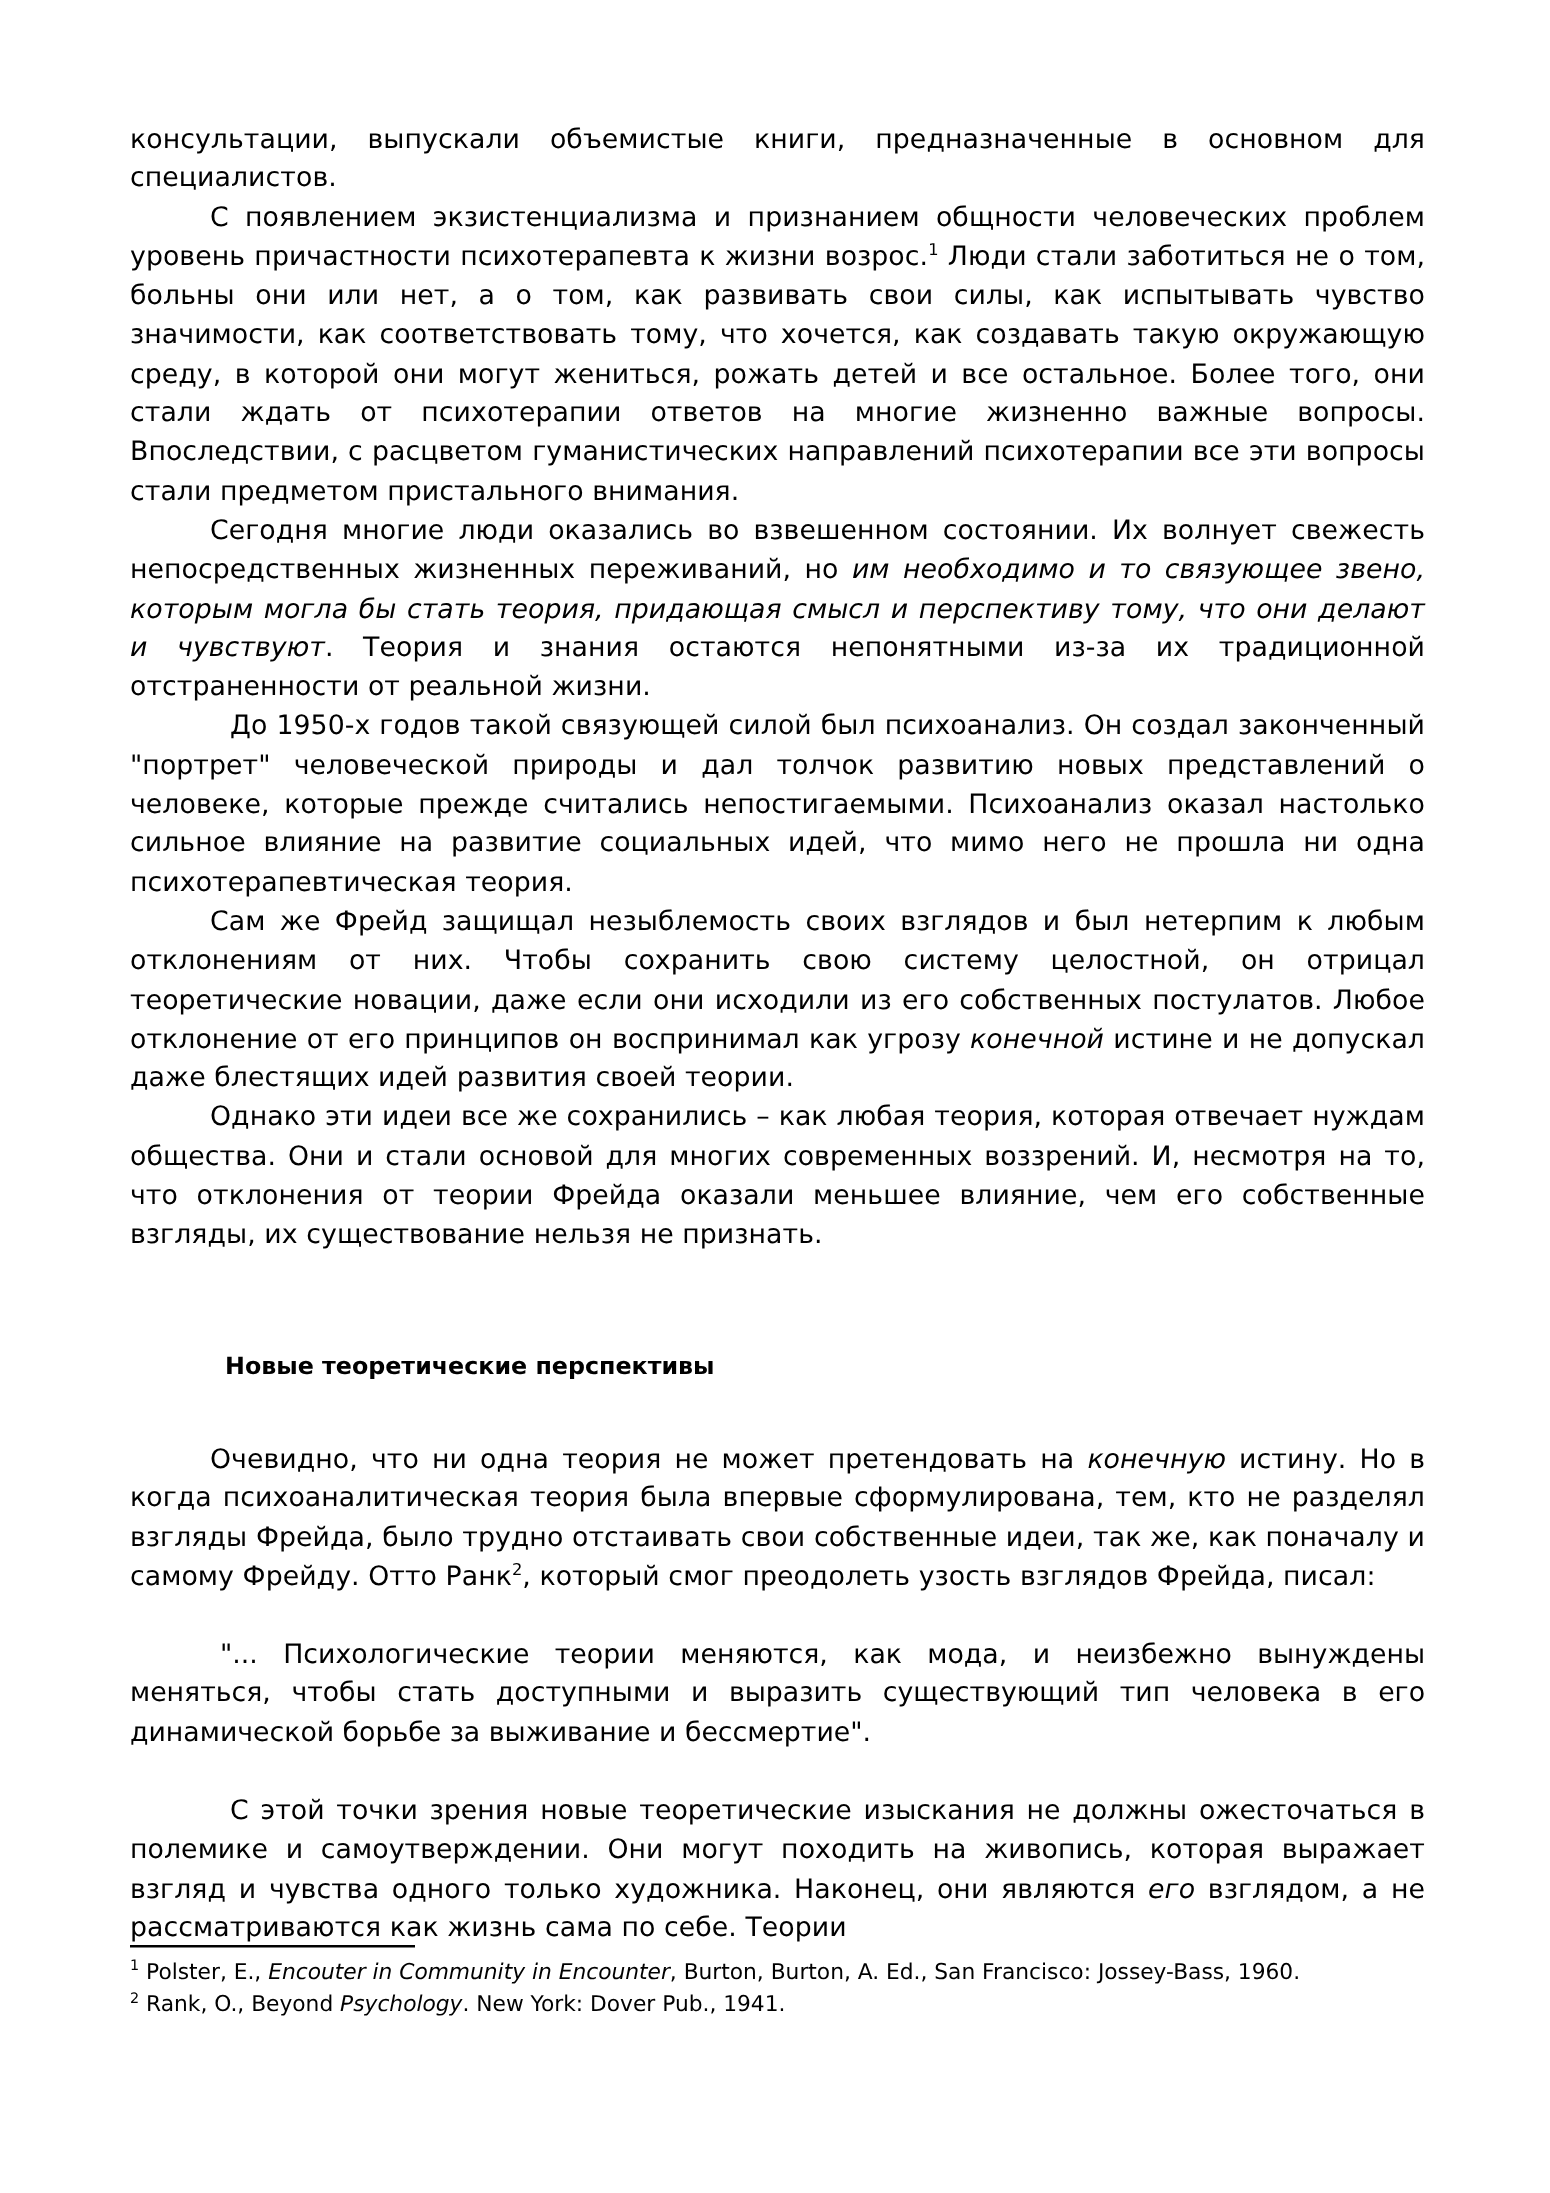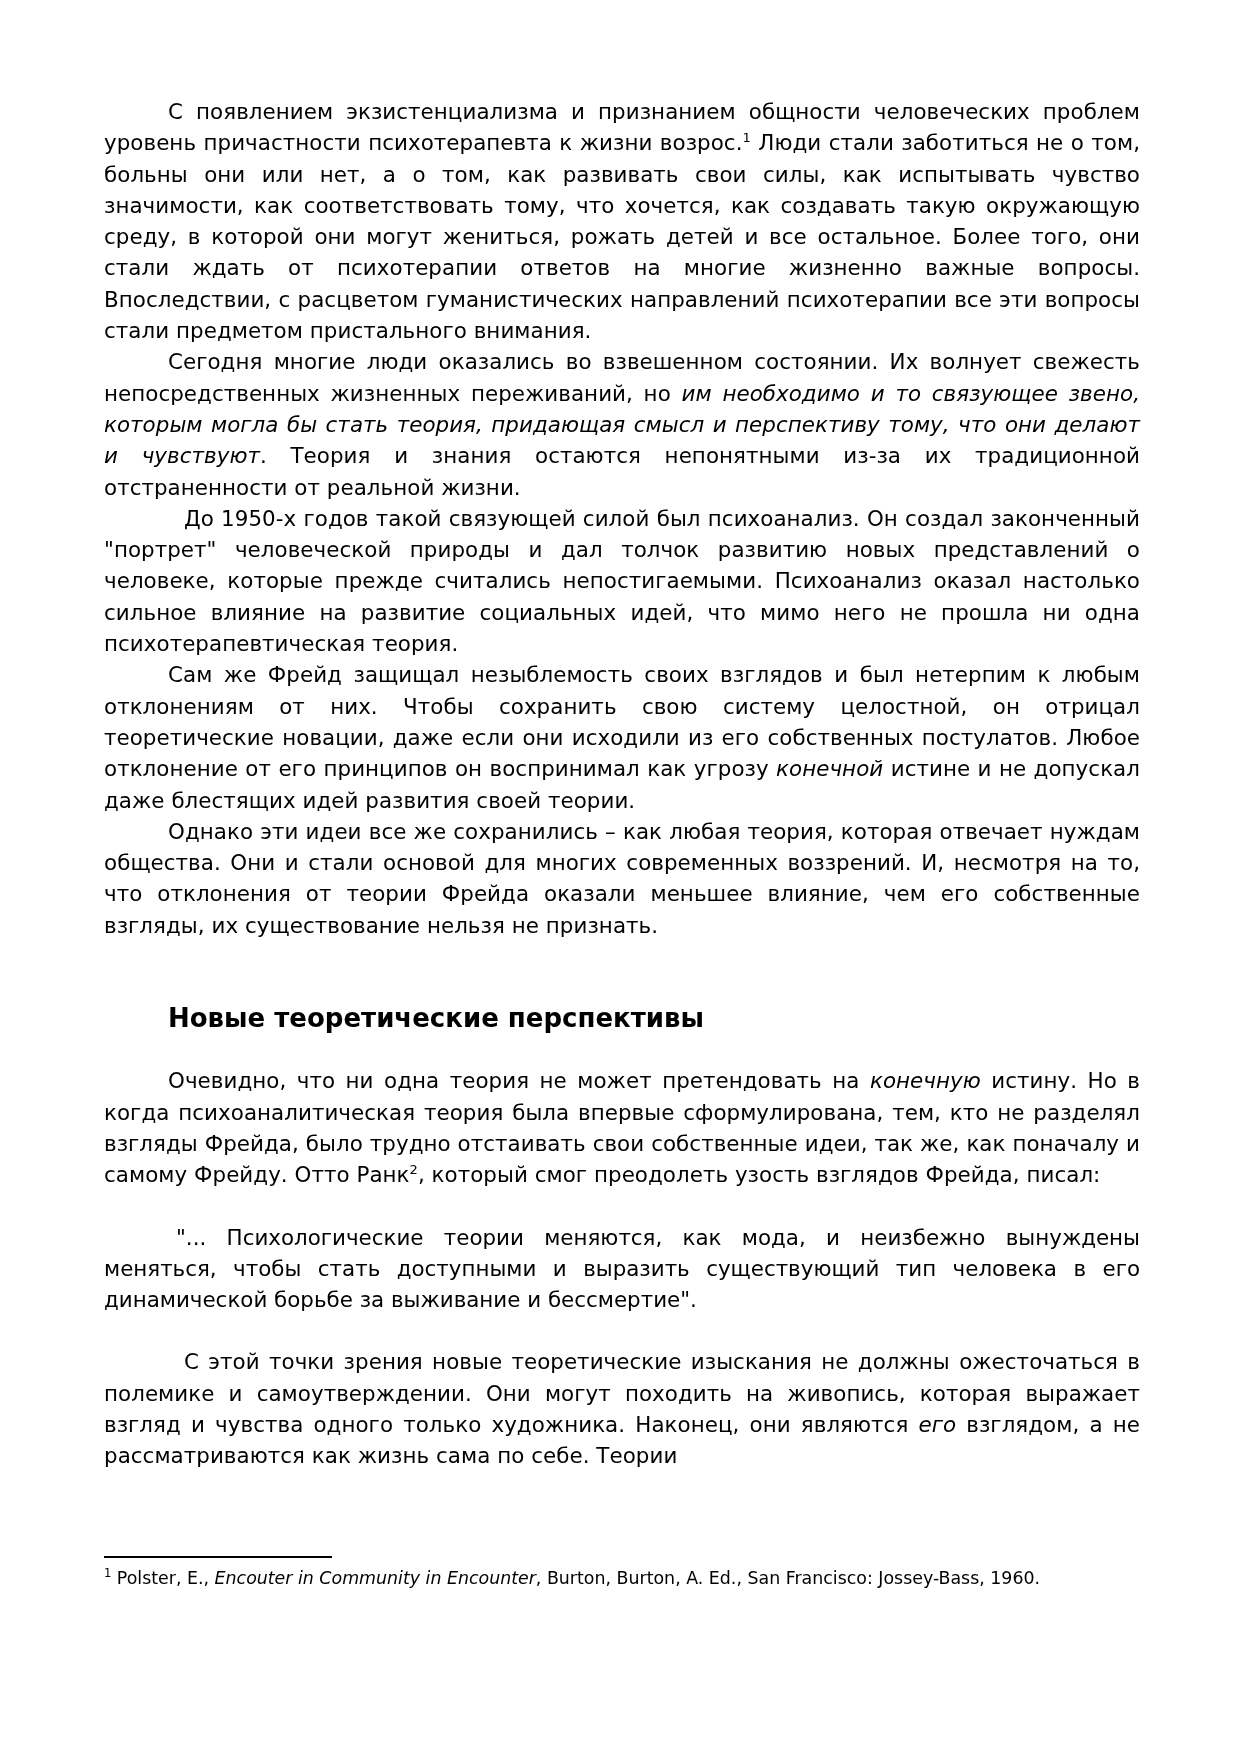--- a/index.html
+++ b/index.html
@@ -40,22 +40,22 @@
   .ind-1 { text-indent: 64px; }
   .ind-3 { text-indent: 80px; }
   .no-ind { text-indent: 0; }
   i, .ital { font-style: italic; }
   .sup {
     font-size: 13px;
     vertical-align: super;
     line-height: 0;
   }
   h2.heading {
-    margin: 0;
-    font-size: 26px;
+    margin: 12px;
+    font-size: 19px;
     line-height: 31.3px;
     font-weight: bold;
     text-indent: 64px;
     text-align: left;
   }
   .spacer-lg { height: 62px; }
   .spacer-md { height: 31px; }
   .quote {
     margin: 0;
     font-size: 21.4px;
@@ -86,20 +86,21 @@
     font-size: 11.5px;
   }
 </style>
 </head>
 <body>
 
 <div class="page">
 
   <div class="content">
 
+    <p class="para no-ind"><span>консультации, выпускали объемистые книги, предназначенные в основном для специалистов.</span></p>
 
     <p class="para ind-1"><span>С появлением экзистенциализма и признанием общности человеческих проблем уровень причастности психотерапевта к жизни возрос.</span><span class="sup">1</span><span> Люди стали заботиться не о том, больны они или нет, а о том, как развивать свои силы, как испытывать чувство значимости, как соответствовать тому, что хочется, как создавать такую окружающую среду, в которой они могут жениться, рожать детей и все остальное. Более того, они стали ждать от психотерапии ответов на многие жизненно важные вопросы. Впоследствии, с расцветом гуманистических направлений психотерапии все эти вопросы стали предметом пристального внимания.</span></p>
 
     <p class="para ind-1"><span>Сегодня многие люди оказались во взвешенном состоянии. Их волнует свежесть непосредственных жизненных переживаний, но </span><i>им необходимо и то связующее звено, которым могла бы стать теория, придающая смысл и перспективу тому, что они делают и чувствуют</i><span>. Теория и знания остаются непонятными из-за их традиционной отстраненности от реальной жизни.</span></p>
 
     <p class="para ind-3"><span>До 1950-х годов такой связующей силой был психоанализ. Он создал законченный "портрет" человеческой природы и дал толчок развитию новых представлений о человеке, которые прежде считались непостигаемыми. Психоанализ оказал настолько сильное влияние на развитие социальных идей, что мимо него не прошла ни одна психотерапевтическая теория.</span></p>
 
     <p class="para ind-1"><span>Сам же Фрейд защищал незыблемость своих взглядов и был нетерпим к любым отклонениям от них. Чтобы сохранить свою систему целостной, он отрицал теоретические новации, даже если они исходили из его собственных постулатов. Любое отклонение от его принципов он воспринимал как угрозу </span><i>конечной</i><span> истине и не допускал даже блестящих идей развития своей теории.</span></p>
 
     <p class="para ind-1"><span>Однако эти идеи все же сохранились – как любая теория, которая отвечает нуждам общества. Они и стали основой для многих современных воззрений. И, несмотря на то, что отклонения от теории Фрейда оказали меньшее влияние, чем его собственные взгляды, их существование нельзя не признать.</span></p>
@@ -118,15 +119,16 @@
 
     <div class="spacer-md"></div>
 
     <p class="para ind-3"><span>С этой точки зрения новые теоретические изыскания не должны ожесточаться в полемике и самоутверждении. Они могут походить на живопись, которая выражает взгляд и чувства одного только художника. Наконец, они являются </span><i>его</i><span> взглядом, а не рассматриваются как жизнь сама по себе. Теории</span></p>
 
   </div>
 
   <div class="footnotes">
     <div class="fn-rule"></div>
     <p class="fn"><span class="sup">1</span><span> Polster, E., </span><i>Encouter in Community in Encounter</i><span>, Burton, Burton, A. Ed., San Francisco: Jossey-Bass, 1960.</span></p>
+    <p class="fn nojust"><span class="sup">2</span><span> Rank, O., Beyond </span><i>Psychology</i><span>. New York: Dover Pub., 1941.</span></p>
   </div>
 
 </div>
 
 </body></html>

